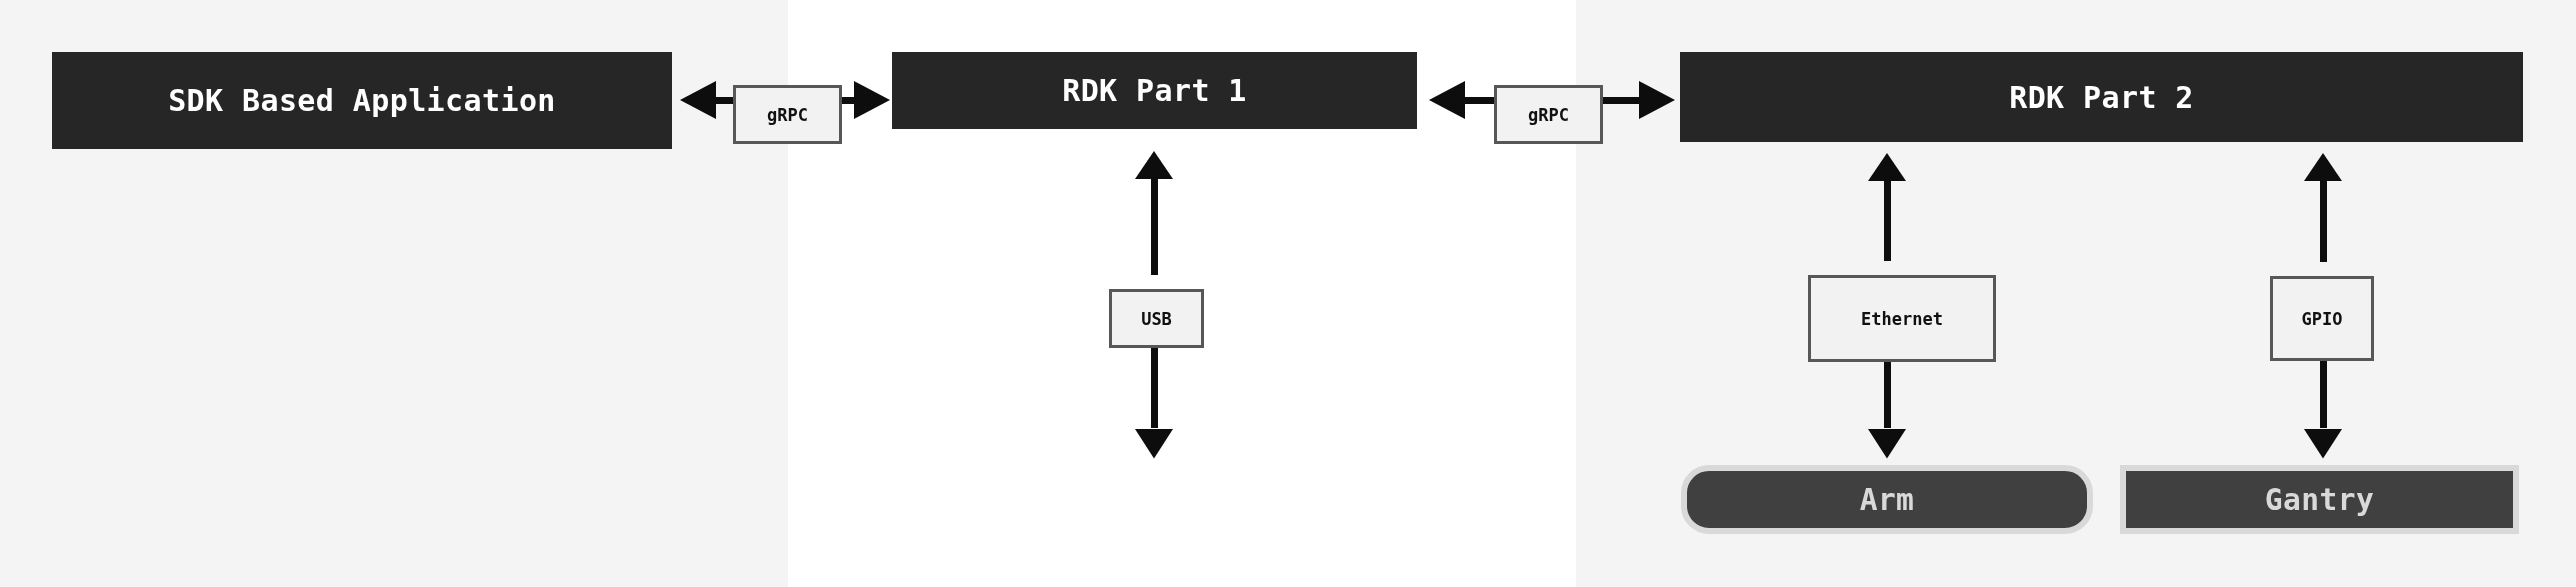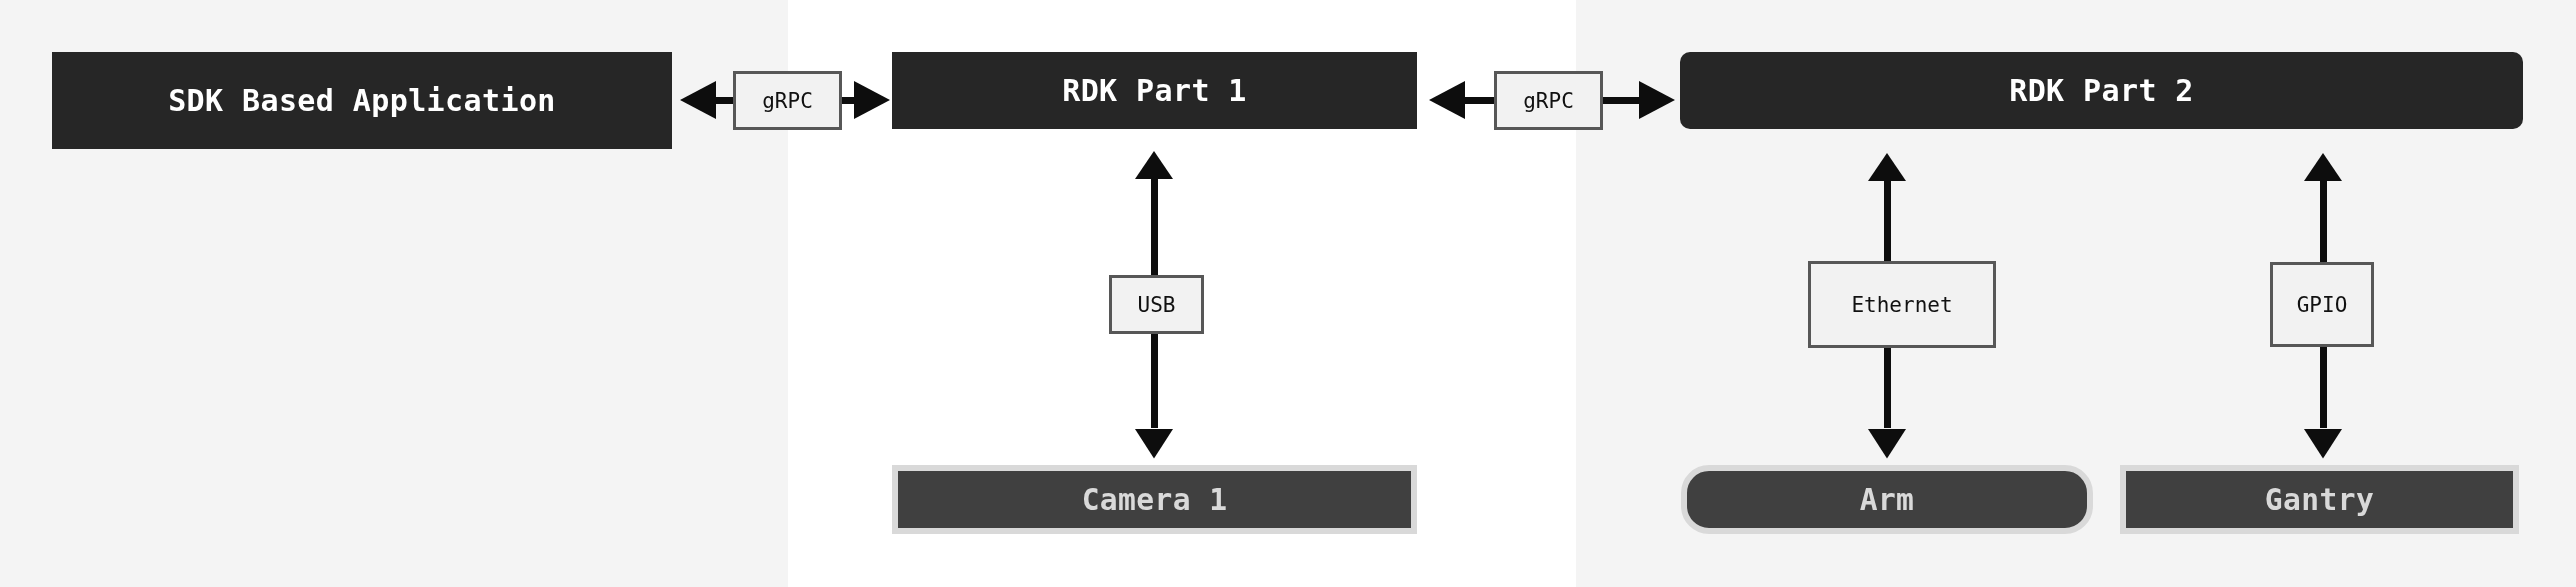--- a/index.html
+++ b/index.html
@@ -42,36 +42,37 @@
     border: 6.6px solid var(--device_node_frame);
     color: var(--device_node_text);
     font-weight: bold;
     font-size: 29.6px;
     letter-spacing: 0.4px;
   }
   .conn-label {
     background: var(--label_fill);
     border: 3.3px solid var(--label_border);
     color: var(--label_text);
-    font-weight: normal;
-    font-size: 21px;
+    font-weight: bold;
+    font-size: 17px;
     z-index: 3;
+    margin-top: 14px;
   }
 
   .shaft { position: absolute; background: var(--arrow); z-index: 1; }
   .head  { position: absolute; background: var(--arrow); z-index: 2; }
   .head-up    { clip-path: polygon(50% 0, 0 100%, 100% 100%); }
   .head-down  { clip-path: polygon(0 0, 100% 0, 50% 100%); }
   .head-left  { clip-path: polygon(0 50%, 100% 0, 100% 100%); }
   .head-right { clip-path: polygon(0 0, 100% 50%, 0 100%); }
 
   
   #sdk-app  { left: 52px;   top: 52px; width: 620px;  height: 97px; }
   #rdk1     { left: 892px; top: 52px; width: 525px;  height: 77px; }
-  #rdk2     { left: 1680px; top: 52px; width: 843px; height: 77px; border-radius: 10px; }
+  #rdk2     { left: 1680px; top: 52px; width: 843px; height: 90px; }
 
   
   #camera1  { left: 892px; top: 465px; width: 525px; height: 69px; }
   #arm      { left: 1681px; top: 465px; width: 412px; height: 69px; border-radius: 28px; }
   #gantry   { left: 2120px; top: 465px; width: 399px; height: 69px; }
 
   
   #grpc1    { left: 733px;  top: 71px;  width: 109px; height: 59px; }
   #grpc2    { left: 1494px; top: 71px;  width: 109px; height: 59px; }
   #usb      { left: 1109px; top: 275px; width: 95px; height: 59px; }
@@ -118,23 +119,20 @@
   <div class="node" id="sdk-app">
     <span>SDK Based Application</span>
   </div>
   <div class="node" id="rdk1">
     <span>RDK Part 1</span>
   </div>
   <div class="node" id="rdk2">
     <span>RDK Part 2</span>
   </div>
 
-  <div class="device" id="camera1">
-    <span>Camera 1</span>
-  </div>
   <div class="device" id="arm">
     <span>Arm</span>
   </div>
   <div class="device" id="gantry">
     <span>Gantry</span>
   </div>
 
   <div class="shaft" id="h1-shaft"></div>
   <div class="head head-left" id="h1-left"></div>
   <div class="head head-right" id="h1-right"></div>

